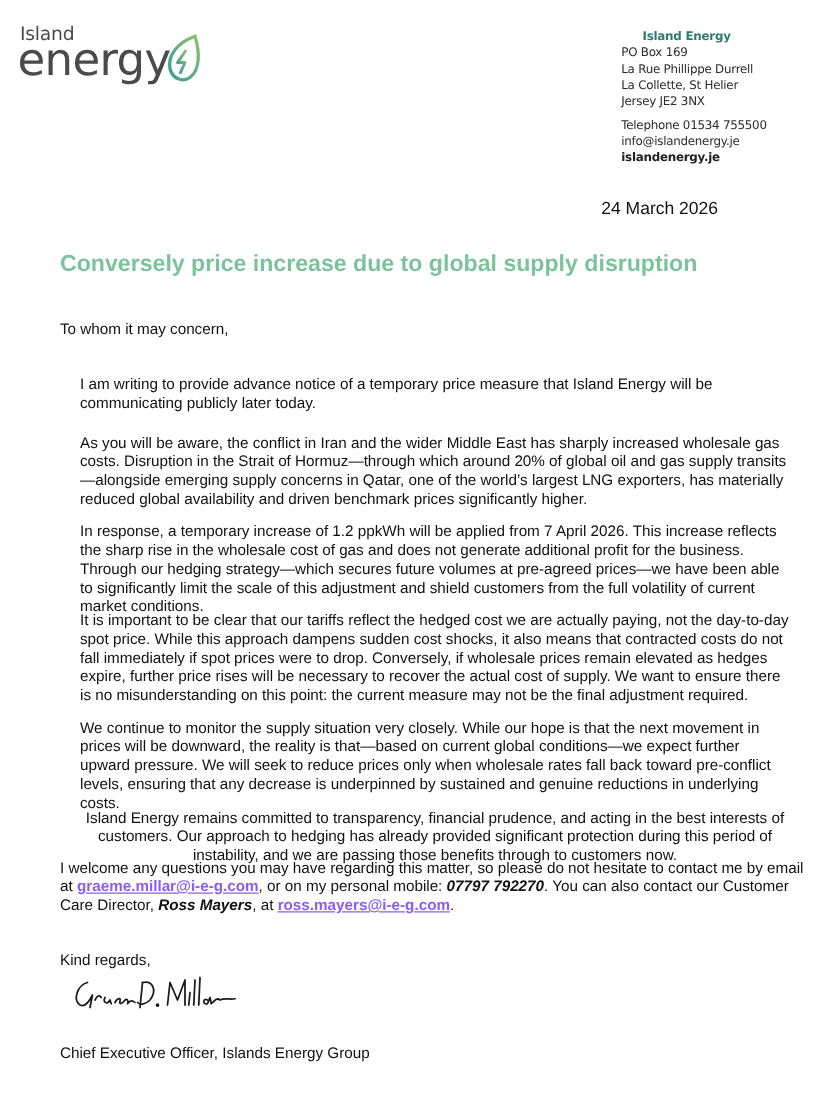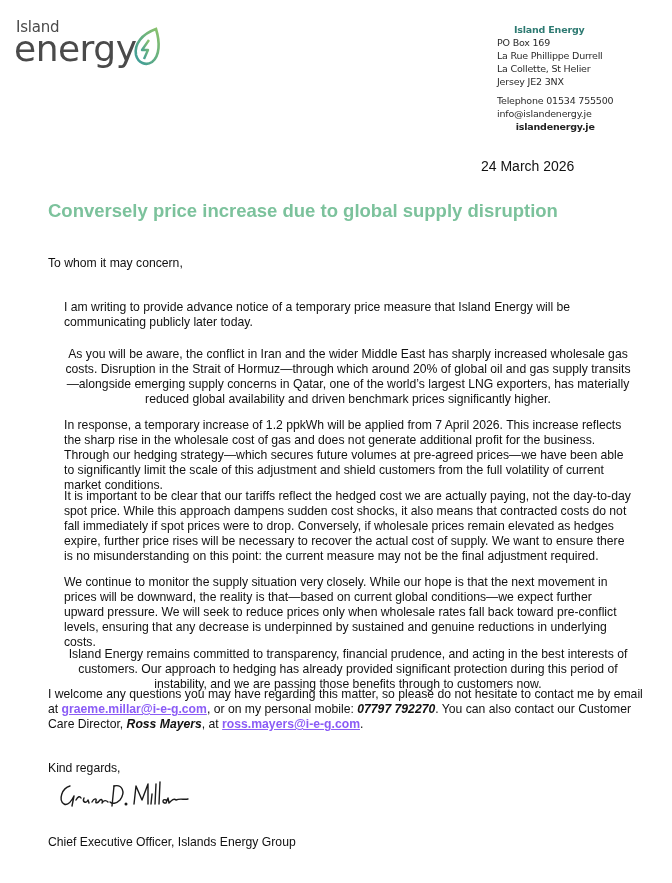--- a/index.html
+++ b/index.html
@@ -53,21 +53,21 @@
       left: 497px;
       top: 23px;
       font-family: "DejaVu Sans", sans-serif;
       font-size: 9.5px;
       line-height: 13px;
       color: #2b2b2b;
       letter-spacing: -0.2px;
     }
     .address .company { color: #2e7a72; font-weight: bold; padding-left: 17px; }
     .address .gap { height: 6px; }
-    .address .web { font-weight: bold; color: #222; text-align: center; }
+    .address .web { font-weight: bold; color: #222; }
     .date {
       position: absolute;
       left: 481px;
       top: 158px;
       font-size: 14px;
       color: #111;
     }
     .title {
       position: absolute;
       left: 48px;
@@ -82,21 +82,21 @@
       position: absolute;
       left: 48px;
       width: 600px;
       font-size: 12.2px;
       line-height: 15px;
       color: #111;
     }
     .body-text p { margin: 16px; }
     .salutation { top: 256px; }
     .p1 { top: 284px; }
-    .p2 { top: 331px; text-align: center; }
+    .p2 { top: 331px; }
     .p3 { top: 402px; }
     .p4 { top: 473px; }
     .p5 { top: 559px; }
     .p6 { top: 631px; text-align: center; }
     .p7 { top: 687px; }
     .closing { top: 761px; }
     .signame { top: 835px; }
     a.link {
       color: #8b5cf6;
       text-decoration: underline;

